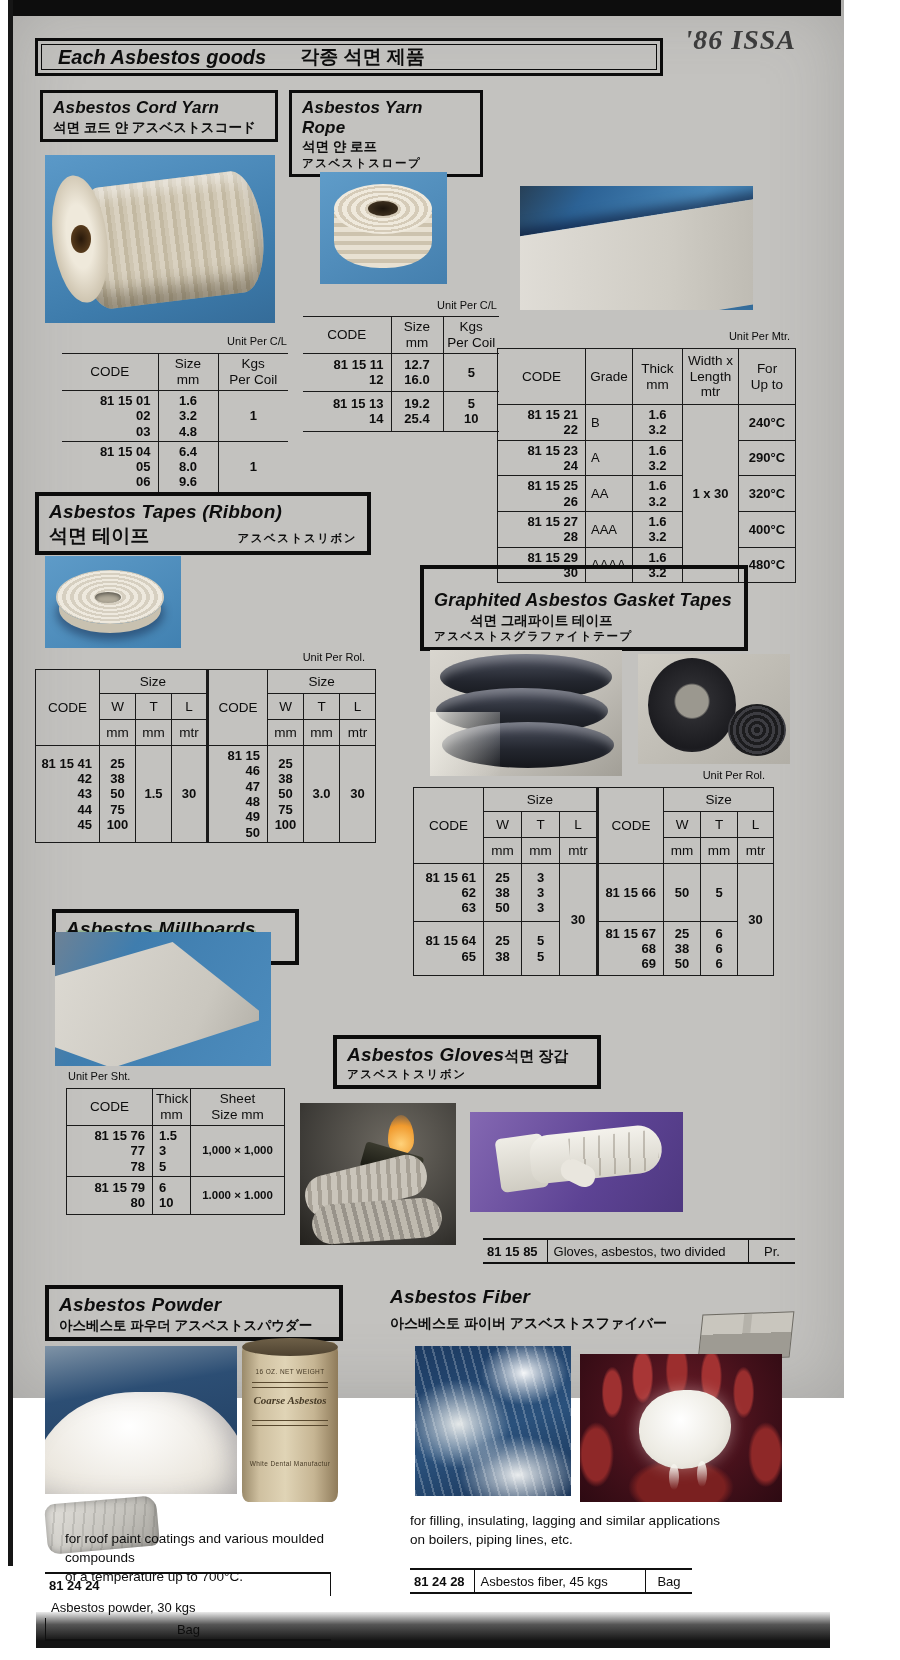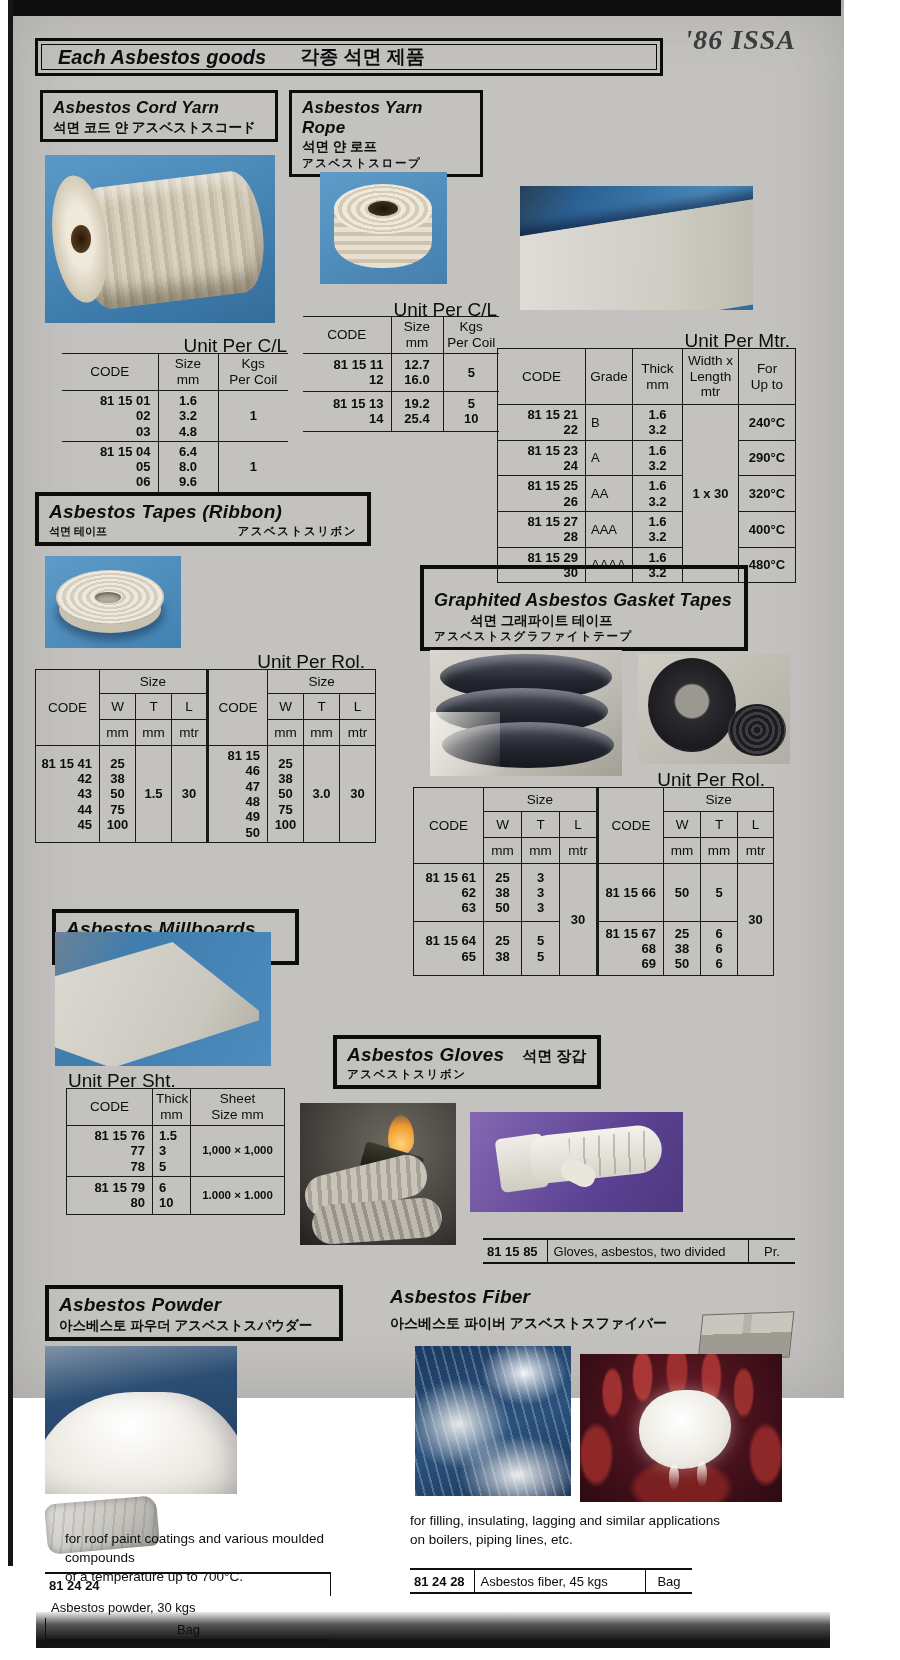--- a/index.html
+++ b/index.html
@@ -19,23 +19,23 @@
   .hdr-ko{font-weight:bold;font-size:19px;}
   .issa{font-family:"Liberation Serif","DejaVu Serif",serif;font-style:italic;font-weight:bold;
         font-size:28px;color:#3c3c3c;text-align:right;letter-spacing:1px;}
   
   .box{border:3px solid #0c0c0c;box-sizing:border-box;padding:5px 10px 4px;}
   .box.hv{border-width:4px;}
   .t-en{font-style:italic;font-weight:bold;font-size:17px;letter-spacing:.2px;line-height:1.15;}
   .t-ko{font-weight:bold;font-size:13.5px;margin-top:2px;line-height:1.15;}
   .t-ja{font-size:11.5px;font-weight:bold;margin-top:2px;letter-spacing:1.5px;line-height:1.15;}
   .row2{display:flex;justify-content:space-between;align-items:baseline;}
-  .inline-ko{font-weight:bold;font-size:15px;margin-left:18px;}
+  .inline-ko{font-weight:bold;font-size:15px;}
   .hl-green{background:linear-gradient(transparent 58%,rgba(96,168,96,.45) 60%,rgba(96,168,96,.45) 92%,transparent 92%);}
-  .unit{font-size:19px;}
+  .unit{font-size:11px;}
   .unit.r{text-align:right;}
   
   .pt{border-collapse:collapse;table-layout:fixed;}
   .pt th,.pt td{border:1.5px solid #1a1a1a;font-size:13px;line-height:1.18;padding:2px 3px;
       text-align:center;vertical-align:middle;white-space:pre-line;color:#0d0d0d;}
   .pt th{font-weight:normal;font-size:13.5px;}
   .pt td{font-weight:bold;}
   .pt .code{text-align:right;padding-right:7px;}
   .pt .grade{text-align:left;padding-left:5px;font-weight:normal;}
   .pt .num-l{text-align:left;padding-left:6px;}
@@ -319,21 +319,21 @@
       <td>1.6
 3.2</td>
       <td>480°C</td>
     </tr>
   </tbody>
     </table>
 
   <div class="abs box hv" style="left:27px;top:492px;width:336px;">
     <div class="t-en" style="font-size:19px;">Asbestos Tapes (Ribbon)</div>
     <div class="row2">
-      <span class="t-ko" style="font-size:11px;">석면 테이프</span>
+      <span class="t-ko" style="font-size:19px;">석면 테이프</span>
       <span class="t-ja">アスベストスリボン</span>
     </div>
   </div>
   <div class="photo" id="ph-tape" style="left:37px;top:556px;width:136px;height:92px;">
     <div class="tape-roll"></div>
     <div class="tape-hole"></div>
   </div>
   <div class="abs unit r" style="left:245px;top:651px;width:112px;">Unit Per Rol.</div>
   <table class="abs pt" style="left:27px;top:669px;width:340px;">
     <colgroup>
@@ -550,20 +550,28 @@
     <span class="c3">Pr.</span>
   </div>
 
   <div class="abs box hv" style="left:37px;top:1285px;width:298px;">
     <div class="t-en" style="font-size:19px;">Asbestos Powder</div>
     <div class="t-ko">아스베스토 파우더  アスベストスパウダー</div>
   </div>
   <div class="photo" id="ph-powder" style="left:37px;top:1346px;width:192px;height:148px;">
     <div class="powder-pile"></div>
   </div>
+  <div class="photo" id="ph-can" style="left:234px;top:1342px;width:96px;height:160px;overflow:visible;">
+    <div class="can-lid"></div>
+    <div class="can-t sm" style="top:26px;">16 OZ. NET WEIGHT</div>
+    <div class="can-rule" style="top:40px;"></div>
+    <div class="can-t script" style="top:52px;">Coarse Asbestos</div>
+    <div class="can-rule" style="top:78px;"></div>
+    <div class="can-t sm" style="top:118px;">White Dental Manufactur</div>
+  </div>
   <div class="photo" id="ph-bag" style="left:38px;top:1500px;width:112px;height:50px;">
     <div class="bag-lines"></div>
   </div>
   <div class="abs note" style="left:57px;top:1530px;width:312px;">for roof paint coatings and various moulded compounds
 of a temperature up to 700°C.</div>
   <div class="abs code-row" style="left:37px;top:1572px;width:286px;flex-direction:column;">
     <span class="c1">81 24 24</span>
     <span class="c2">Asbestos powder, 30 kgs</span>
     <span class="c3">Bag</span>
   </div>

